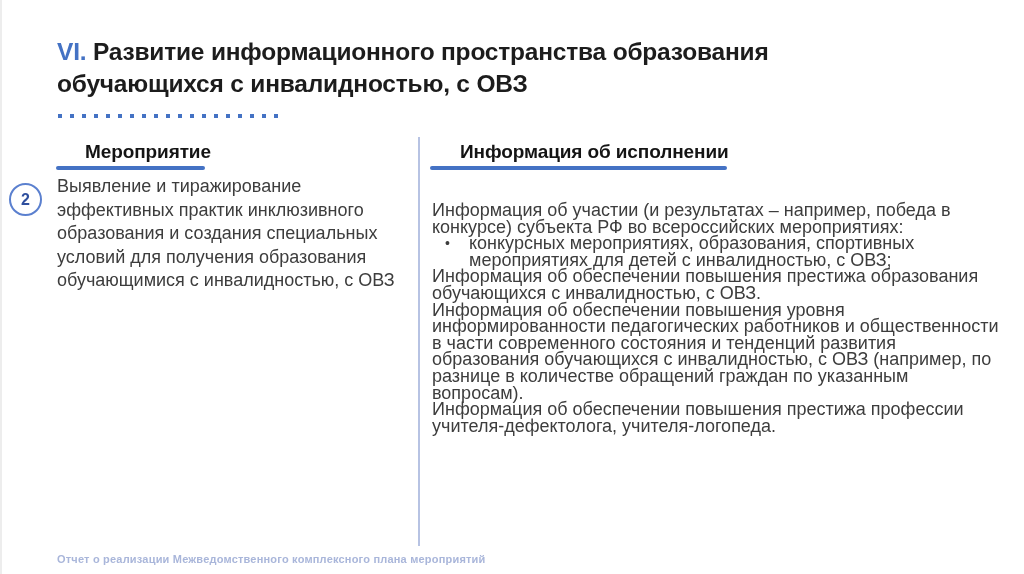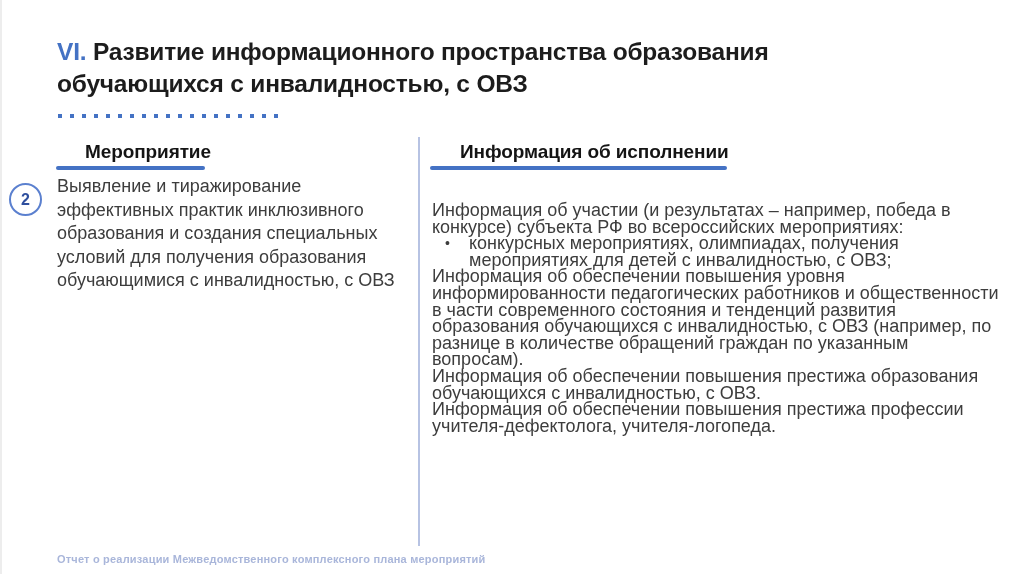--- a/index.html
+++ b/index.html
@@ -98,22 +98,22 @@
   </section>
 
   <div class="v-divider"></div>
 
   <section>
     <h2 class="col-header right">Информация об исполнении</h2>
     <div class="header-rule right"></div>
     <div class="exec-body">
       <p>Информация об участии (и результатах – например, победа в конкурсе) субъекта РФ во всероссийских мероприятиях:</p>
       <ul>
-        <li>конкурсных мероприятиях, олимпиадах, получения мероприятиях для детей с инвалидностью, с ОВЗ;</li>
+        <li>конкурсных мероприятиях, образования, спортивных мероприятиях для детей с инвалидностью, с ОВЗ;</li>
       </ul>
+      <p>Информация об обеспечении повышения престижа образования обучающихся с инвалидностью, с ОВЗ.</p>
       <p>Информация об обеспечении повышения уровня информированности педагогических работников и общественности в части современного состояния и тенденций развития образования обучающихся с инвалидностью, с ОВЗ (например, по разнице в количестве обращений граждан по указанным вопросам).</p>
-      <p>Информация об обеспечении повышения престижа образования обучающихся с инвалидностью, с ОВЗ.</p>
       <p>Информация об обеспечении повышения престижа профессии учителя-дефектолога, учителя-логопеда.</p>
     </div>
   </section>
 
   <div class="footer">Отчет о реализации Межведомственного комплексного плана мероприятий</div>
 </div>
 
 </body></html>

